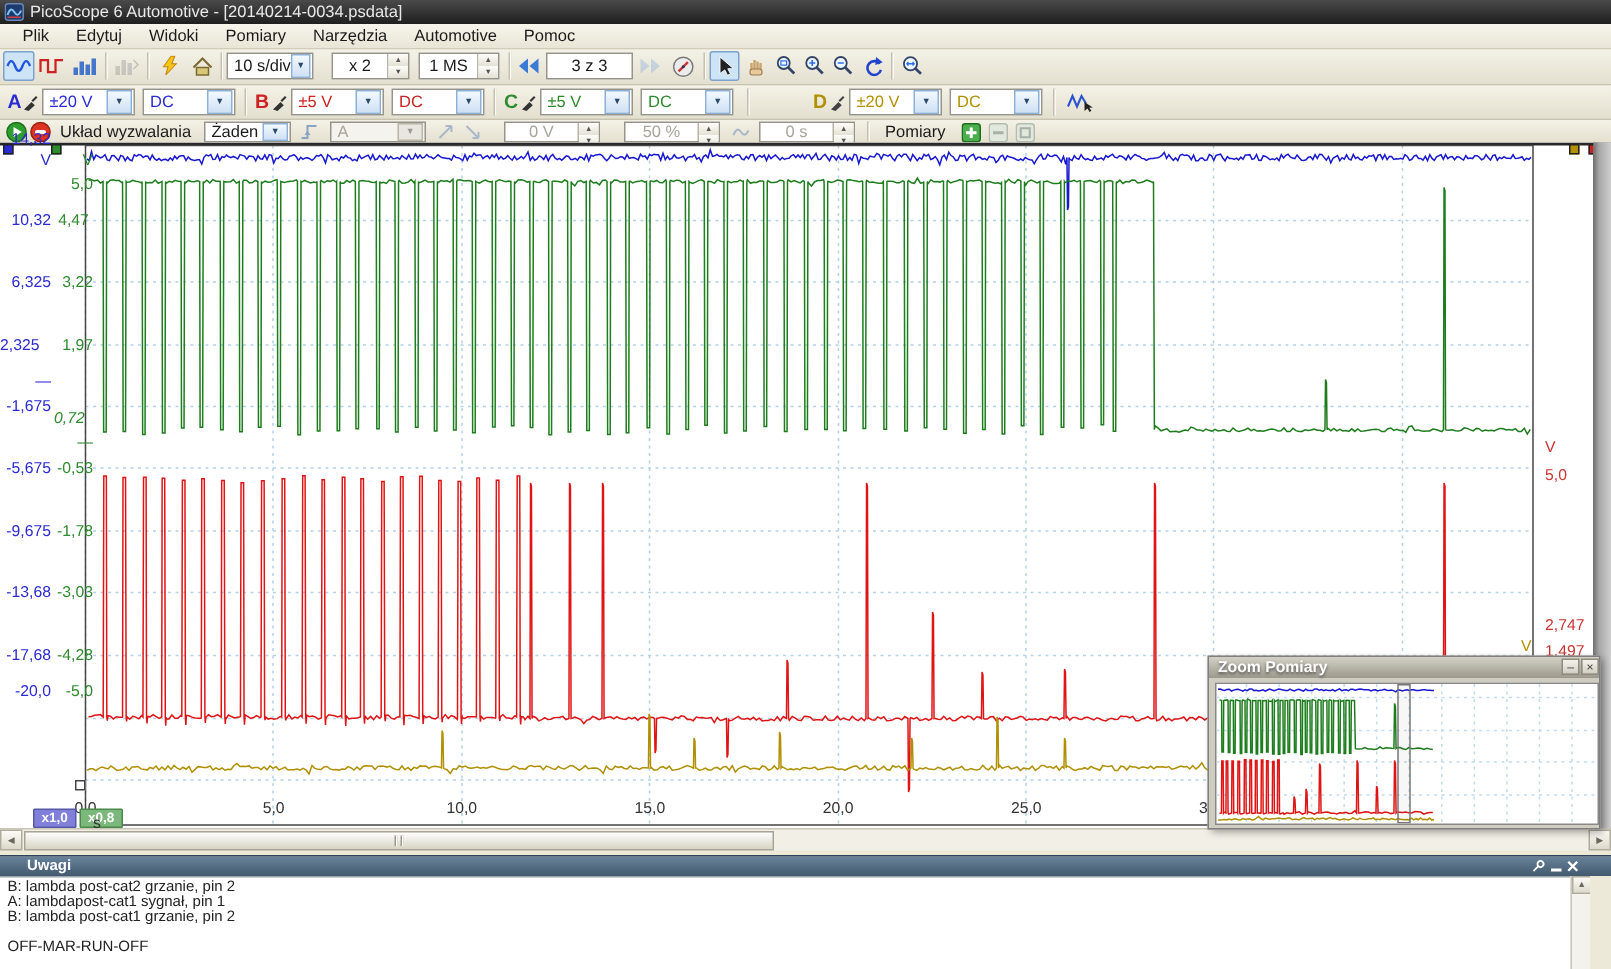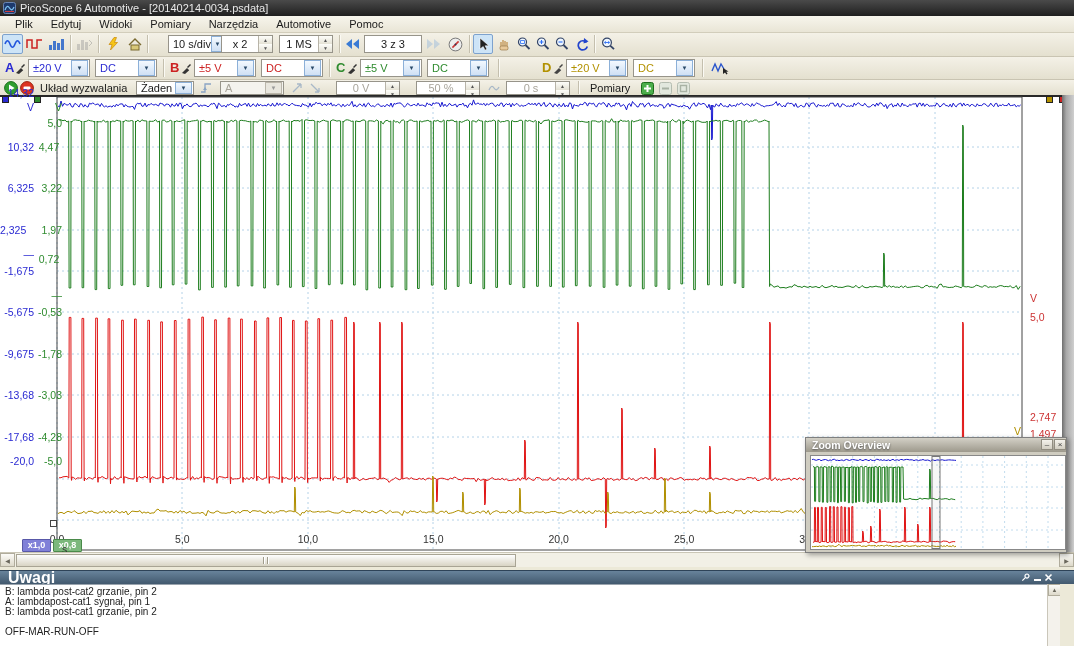--- a/index.html
+++ b/index.html
@@ -65,21 +65,21 @@
     border:1px solid #7f7f7f;box-sizing:border-box;box-shadow:2px 2px 5px rgba(0,0,0,.35);z-index:9;}
   #zoomwin .zw-title{position:absolute;left:0;top:0;width:100%;height:14px;
     background:linear-gradient(#d3d0c6,#9d998c);color:#fff;font-weight:bold;font-size:10.5px;line-height:14px;
     padding-left:6px;box-sizing:border-box;text-shadow:0 1px 2px #555;}
   .zw-btn{position:absolute;top:1px;width:12px;height:11px;background:linear-gradient(#f4f2ec,#d2cec2);
     border:1px solid #908c80;box-sizing:border-box;font-size:8px;line-height:9px;text-align:center;color:#3a3a3a;}
   #zw-content{position:absolute;left:4px;top:17px;width:254px;height:93px;background:#fff;border:1px solid #888;}
   
   #notes-title{position:absolute;left:0;top:570px;width:1074px;height:14px;
     background:linear-gradient(#68839b,#42596e);border-top:1px solid #2e4358;box-sizing:border-box;}
-  #notes-title .nt{color:#fff;font-weight:bold;font-size:16px;line-height:13px;padding-left:8px;}
+  #notes-title .nt{color:#fff;font-weight:bold;font-size:10px;line-height:13px;padding-left:18px;}
   .nt-icon{position:absolute;top:1px;width:11px;height:11px;}
   #notes-body{position:absolute;left:0;top:584px;width:1047px;height:62px;background:#fff;border-top:1px solid #9aa4ae;box-sizing:border-box;
     padding:2px 0 0 5px;font-size:10px;line-height:10px;color:#222;}
   .note-line{min-height:10px;white-space:pre;}
   #notes-scroll{position:absolute;left:1047px;top:584px;width:13px;height:62px;background:#f4f2ec;border-left:1px solid #cac6ba;box-sizing:border-box;}
   #notes-scroll .sb-btn{width:13px;height:12px;left:0;}
   #notes-filler{position:absolute;left:1060px;top:584px;width:14px;height:62px;background:#ece9d8;}
   svg{display:block;}
 </style>
 </head>
@@ -140,21 +140,21 @@
           <polygon points="8,0.5 3,7.5 6,7.5 4.5,13 11.5,5.5 8.5,5.5 10.5,0.5" fill="#f5c518" stroke="#c8860a" stroke-width="0.7"></polygon>
         </svg>
     </div>
     <div class="tb-btn" style="left:124px">
       <svg width="16" height="14" viewBox="0 0 16 14">
           <path d="M2 8 L8 2 L14 8" fill="none" stroke="#7a6a30" stroke-width="1.4"></path>
           <rect x="4" y="8" width="8" height="5" fill="#d8c878" stroke="#7a6a30"></rect>
         </svg>
     </div>
     <div class="tb-sep" style="left:147px"></div>
-    <div class="dd" style="left:168px;width:58px">
+    <div class="dd" style="left:151px;width:58px">
       <span class="txt">10 s/div</span>
       <span class="arr">▼</span>
     </div>
     <div class="spin" style="left:221px;width:52px">
       <span class="txt">x 2</span>
       <span class="ud">
           <div>▲</div>
           <div>▼</div>
         </span>
     </div>
@@ -412,21 +412,21 @@
         <div class="axlbl" style="left: 0px; top: 217px; width: 34px; color: rgb(42, 42, 210); text-align: right;">-5,675</div>
         <div class="axlbl" style="left: 0px; top: 259px; width: 34px; color: rgb(42, 42, 210); text-align: right;">-9,675</div>
         <div class="axlbl" style="left: 0px; top: 300px; width: 34px; color: rgb(42, 42, 210); text-align: right;">-13,68</div>
         <div class="axlbl" style="left: 0px; top: 342px; width: 34px; color: rgb(42, 42, 210); text-align: right;">-17,68</div>
         <div class="axlbl" style="left: 0px; top: 366px; width: 34px; color: rgb(42, 42, 210); text-align: right;">-20,0</div>
         <div class="axlbl" style="left: 36px; top: 12px; width: 26px; color: rgb(46, 139, 46); text-align: right;">V</div>
         <div class="axlbl" style="left: 36px; top: 28px; width: 26px; color: rgb(46, 139, 46); text-align: right;">5,0</div>
         <div class="axlbl" style="left: 36px; top: 52px; width: 26px; color: rgb(46, 139, 46); text-align: center;">4,47</div>
         <div class="axlbl" style="left: 36px; top: 93px; width: 26px; color: rgb(46, 139, 46); text-align: right;">3,22</div>
         <div class="axlbl" style="left: 36px; top: 135px; width: 26px; color: rgb(46, 139, 46); text-align: right;">1,97</div>
-        <div class="axlbl" style="left: 36px; top: 164px; width: 26px; color: rgb(46, 139, 46); text-align: center;">0,72</div>
+        <div class="axlbl" style="left: 36px; top: 184px; width: 26px; color: rgb(46, 139, 46); text-align: left; font-style: italic;">0,72</div>
         <div class="axlbl" style="left: 36px; top: 200px; width: 26px; color: rgb(46, 139, 46); text-align: right;">—</div>
         <div class="axlbl" style="left: 36px; top: 217px; width: 26px; color: rgb(46, 139, 46); text-align: right;">-0,53</div>
         <div class="axlbl" style="left: 36px; top: 259px; width: 26px; color: rgb(46, 139, 46); text-align: right;">-1,78</div>
         <div class="axlbl" style="left: 36px; top: 300px; width: 26px; color: rgb(46, 139, 46); text-align: right;">-3,03</div>
         <div class="axlbl" style="left: 36px; top: 342px; width: 26px; color: rgb(46, 139, 46); text-align: right;">-4,28</div>
         <div class="axlbl" style="left: 36px; top: 366px; width: 26px; color: rgb(46, 139, 46); text-align: right;">-5,0</div>
         <div class="axlbl" style="left: 1030px; top: 203px; width: 34px; color: rgb(204, 51, 51); text-align: left;">V</div>
         <div class="axlbl" style="left: 1030px; top: 222px; width: 34px; color: rgb(204, 51, 51); text-align: left;">5,0</div>
         <div class="axlbl" style="left: 1030px; top: 257px; width: 34px; color: rgb(204, 51, 51); text-align: left; margin-left: 48px;">3,997</div>
         <div class="axlbl" style="left: 1030px; top: 322px; width: 34px; color: rgb(204, 51, 51); text-align: left;">2,747</div>
@@ -483,21 +483,21 @@
       <div class="note-line">B: lambda post-cat1 grzanie, pin 2</div>
       <div class="note-line"> </div>
       <div class="note-line">OFF-MAR-RUN-OFF</div>
     </div>
   <div id="notes-scroll">
     <div class="sb-btn">▲</div>
   </div>
   <div id="notes-filler"></div>
 
   <div id="zoomwin">
-    <div class="zw-title">Zoom Overview</div>
+    <div class="zw-title">Zoom Pomiary</div>
     <div class="zw-btn" style="left:235px">–</div>
     <div class="zw-btn" style="left:248px">×</div>
     <div id="zw-content">
       <svg id="mini-svg" width="254" height="93">
           <path d="M0 9 H254 M0 31 H254 M0 52 H254 M0 74 H254 M20.0 0 V93 M41.7 0 V93 M63.4 0 V93 M85.1 0 V93 M106.8 0 V93 M128.5 0 V93 M150.2 0 V93 M171.9 0 V93 M193.6 0 V93 M215.3 0 V93 M237.0 0 V93 " stroke="#c2dcee" stroke-width="1" stroke-dasharray="2 3" fill="none"></path>
           <polyline points="1.0,3.5 2.5,3.3 4.0,4.0 5.5,4.3 7.0,3.6 8.5,3.5 10.0,4.7 11.5,4.1 13.0,3.7 14.5,3.5 16.0,4.1 17.5,4.7 19.0,3.9 20.5,4.4 22.0,3.4 23.5,3.3 25.0,4.4 26.5,4.2 28.0,4.6 29.5,4.3 31.0,3.9 32.5,4.7 34.0,4.0 35.5,3.4 37.0,4.0 38.5,4.5 40.0,3.9 41.5,3.4 43.0,3.7 44.5,4.0 46.0,4.3 47.5,4.4 49.0,3.4 50.5,4.2 52.0,4.6 53.5,3.8 55.0,3.5 56.5,4.2 58.0,4.7 59.5,3.5 61.0,4.4 62.5,4.4 64.0,4.4 65.5,3.3 67.0,3.4 68.5,4.2 70.0,3.7 71.5,4.5 73.0,3.8 74.5,4.4 76.0,4.4 77.5,3.8 79.0,4.7 80.5,3.9 82.0,3.3 83.5,4.4 85.0,4.0 86.5,3.8 88.0,4.5 89.5,3.5 91.0,3.5 92.5,4.1 94.0,3.7 95.5,3.4 97.0,3.5 98.5,3.9 100.0,3.8 101.5,3.9 103.0,4.6 104.5,4.0 106.0,3.9 107.5,4.6 109.0,4.1 110.5,4.0 112.0,3.5 113.5,4.2 115.0,4.3 116.5,4.0 118.0,4.4 119.5,5.2 121.0,3.8 122.5,4.1 124.0,4.6 125.5,4.1 127.0,3.9 128.5,4.3 130.0,3.9 131.5,3.8 133.0,4.3 134.5,4.3 136.0,4.1 137.5,3.9 139.0,3.9 140.5,4.1 142.0,4.1 143.5,4.3 145.0,4.4" fill="none" stroke="#1818d0" stroke-width="1"></polyline>
           <polyline points="2.0,10.6 3.4,11.0 3.6,45.3 4.6,45.3 4.8,11.0 5.2,10.9 7.2,10.6 7.7,11.0 7.9,45.7 8.9,45.7 9.1,11.0 9.5,10.9 11.2,11.0 11.4,46.2 12.4,46.2 12.6,11.0 13.0,10.5 15.0,11.1 15.7,11.0 15.9,46.3 16.8,46.3 17.1,11.0 17.5,10.7 19.0,11.0 19.2,45.5 20.2,45.5 20.4,11.0 20.8,10.0 22.6,11.0 22.8,45.8 23.8,45.8 24.0,11.0 24.4,11.1 26.3,11.0 26.5,46.7 27.4,46.7 27.7,11.0 28.1,11.0 29.4,11.0 29.7,45.6 30.6,45.6 30.8,11.0 31.2,11.1 33.2,11.0 33.4,45.4 34.4,45.4 34.6,11.0 35.0,11.5 37.0,11.3 37.2,11.0 37.4,46.7 38.4,46.7 38.6,11.0 39.0,11.7 41.0,10.5 41.0,11.0 41.2,46.9 42.2,46.9 42.4,11.0 42.8,11.0 44.3,11.0 44.5,46.3 45.5,46.3 45.7,11.0 46.1,11.0 47.5,11.0 47.7,45.5 48.7,45.5 48.9,11.0 49.3,10.7 51.3,10.7 51.8,11.0 52.0,45.6 53.0,45.6 53.2,11.0 53.6,10.6 55.6,10.5 56.0,11.0 56.2,47.0 57.2,47.0 57.4,11.0 57.8,11.5 59.1,11.0 59.3,45.5 60.3,45.5 60.5,11.0 60.9,11.3 62.3,11.0 62.5,45.9 63.5,45.9 63.7,11.0 64.1,10.4 66.1,11.2 66.2,11.0 66.4,46.6 67.4,46.6 67.6,11.0 68.0,10.4 69.7,11.0 69.9,46.4 70.9,46.4 71.1,11.0 71.5,11.5 73.5,10.9 73.6,11.0 73.8,45.5 74.8,45.5 75.0,11.0 75.4,10.6 76.7,11.0 76.9,45.6 77.9,45.6 78.1,11.0 78.5,11.3 80.5,11.2 81.2,11.0 81.4,46.0 82.4,46.0 82.6,11.0 83.0,11.6 84.9,11.0 85.1,46.4 86.1,46.4 86.3,11.0 86.7,10.9 88.5,11.0 88.7,46.1 89.6,46.1 89.9,11.0 90.3,11.0 92.0,11.0 92.6,43.0 93.0,43.2 95.0,43.3 97.0,43.2 99.0,42.4 101.0,43.3 103.0,43.4 105.0,43.7 107.0,43.4 109.0,42.0 111.0,43.2 113.0,42.5 115.0,42.6 117.0,42.9 118.3,43.0 118.7,13.0 119.3,15.0 119.7,43.0 120.2,42.5 122.2,42.4 124.2,43.2 126.2,43.7 128.2,42.4 130.2,43.2 132.2,43.0 134.2,42.6 136.2,42.8 138.2,43.7 140.2,42.8 142.2,43.3 144.2,43.7" fill="none" stroke="#1d7d1d" stroke-width="1"></polyline>
           <polyline points="2.0,86.3 3.3,86.0 3.5,51.4 4.4,51.4 4.7,86.0 5.1,85.4 6.3,86.0 6.5,51.4 7.5,51.4 7.7,86.0 8.1,86.7 10.1,86.0 10.3,51.3 11.2,51.3 11.5,86.0 11.9,85.5 13.9,85.7 14.1,86.0 14.3,51.5 15.3,51.5 15.5,86.0 15.9,86.6 17.9,86.4 18.4,86.0 18.6,50.5 19.6,50.5 19.8,86.0 20.2,86.5 22.1,86.0 22.3,50.7 23.3,50.7 23.5,86.0 23.9,86.3 25.8,86.0 26.0,51.0 27.0,51.0 27.2,86.0 27.6,85.8 29.6,86.2 29.7,86.0 29.9,50.7 30.9,50.7 31.1,86.0 31.5,86.6 33.2,86.0 33.4,51.2 34.4,51.2 34.6,86.0 35.0,85.7 37.0,86.0 37.2,86.0 37.4,51.6 38.4,51.6 38.6,86.0 39.0,85.6 40.6,86.0 40.8,50.6 41.8,50.6 42.0,86.0 42.4,86.7 44.0,86.0 44.6,86.0 45.0,86.8 47.0,85.9 49.0,86.3 51.3,86.0 51.7,75.0 52.3,77.0 52.7,86.0 53.2,85.6 55.2,85.2 57.2,86.7 59.3,86.0 59.7,70.0 60.3,72.0 60.7,86.0 61.2,85.2 63.2,85.8 65.2,86.8 67.2,85.7 68.3,86.0 68.7,53.0 69.3,55.0 69.7,86.0 70.2,85.9 72.2,85.5 74.2,85.3 76.2,86.2 78.2,86.1 80.2,86.7 82.2,85.9 84.2,86.0 86.2,85.6 88.2,86.3 90.2,86.1 92.2,84.6 93.3,86.0 93.7,51.0 94.3,53.0 94.7,86.0 95.2,86.0 97.2,85.6 99.2,85.2 101.2,85.4 103.2,86.1 105.2,85.7 106.3,86.0 106.7,68.0 107.3,70.0 107.7,86.0 108.2,85.6 110.2,86.1 112.2,85.3 114.2,85.6 116.2,86.4 118.3,86.0 118.7,51.0 119.3,53.0 119.7,86.0 120.2,85.4 122.2,85.5 124.2,85.7 126.2,85.3 128.2,85.9 130.2,86.0 132.2,85.0 134.2,85.2 136.2,85.4 138.2,86.8 140.2,86.0 142.2,85.6 144.2,85.7" fill="none" stroke="#e01414" stroke-width="1"></polyline>
           <polyline points="1.0,90.7 2.5,90.6 4.0,90.5 5.5,90.3 7.0,90.6 8.5,90.0 10.0,90.6 11.5,90.0 13.0,90.0 14.5,90.5 16.0,90.7 17.5,89.7 19.0,90.1 20.5,90.0 22.0,89.8 23.5,90.6 25.0,90.5 26.5,89.5 28.0,88.3 29.5,89.8 31.0,90.6 32.5,89.4 34.0,89.8 35.5,90.1 37.0,89.9 38.5,89.9 40.0,89.6 41.5,89.4 43.0,89.7 44.5,89.9 46.0,89.8 47.5,89.4 49.0,89.3 50.5,90.5 52.0,90.1 53.5,90.1 55.0,90.6 56.5,89.8 58.0,89.1 59.5,89.7 61.0,89.8 62.5,89.6 64.0,89.4 65.5,90.5 67.0,89.5 68.5,90.0 70.0,89.5 71.5,89.5 73.0,90.3 74.5,89.5 76.0,89.0 77.5,90.0 79.0,89.5 80.5,90.2 82.0,90.6 83.5,90.3 85.0,89.8 86.5,90.4 88.0,90.7 89.5,90.1 91.0,89.3 92.5,89.9 94.0,90.5 95.5,89.5 97.0,90.1 98.5,90.4 100.0,90.2 101.5,89.9 103.0,89.9 104.5,89.3 106.0,90.4 107.5,90.1 109.0,90.5 110.5,89.6 112.0,89.8 113.5,90.0 115.0,90.4 116.5,89.7 118.0,90.2 119.5,90.5 121.0,89.5 122.5,90.1 124.0,90.3 125.5,90.5 127.0,90.3 128.5,90.6 130.0,89.5 131.5,90.6 133.0,89.8 134.5,90.5 136.0,89.3 137.5,90.4 139.0,90.2 140.5,90.6 142.0,89.4 143.5,90.7 145.0,90.3" fill="none" stroke="#b08f00" stroke-width="1"></polyline>
           <rect x="121" y="0.5" width="8" height="92" fill="rgba(60,60,60,0.04)" stroke="#777" stroke-width="1"></rect>

